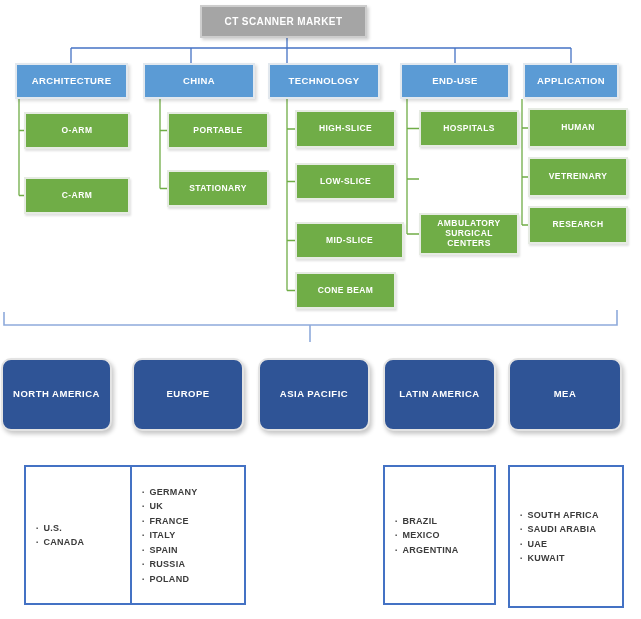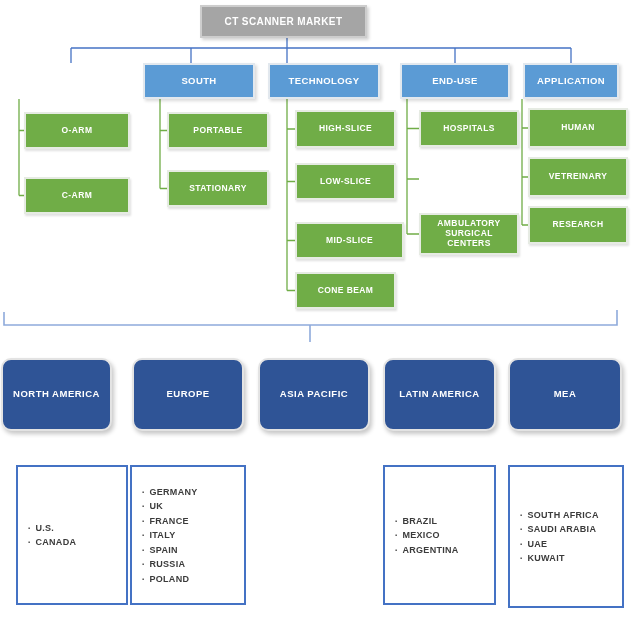--- a/index.html
+++ b/index.html
@@ -61,21 +61,22 @@
       <path d="M522,99 L522,225 M522,128 L528,128 M522,177 L528,177 M522,225 L528,225"></path>
     </g>
     <g stroke="#8EAADB" stroke-width="1.6" fill="none">
       <path d="M4,312 L4,325 L617,325 L617,310"></path>
       <path d="M310,325 L310,342"></path>
     </g>
   </svg>
 
   <div class="box root" style="left:200px;top:5px;width:167px;height:33px">CT SCANNER MARKET</div>
 
-  <div class="box seg" style="left:143px;top:63px;width:112px;height:36px">SOUTH</div>
+  <div class="box seg" style="left:15px;top:63px;width:113px;height:36px">ARCHITECTURE</div>
+  <div class="box seg" style="left:143px;top:63px;width:112px;height:36px">CHINA</div>
   <div class="box seg" style="left:268px;top:63px;width:112px;height:36px">TECHNOLOGY</div>
   <div class="box seg" style="left:400px;top:63px;width:110px;height:36px">END-USE</div>
   <div class="box seg" style="left:523px;top:63px;width:96px;height:36px">APPLICATION</div>
 
   <div class="box leaf" style="left:24px;top:112px;width:106px;height:37px">O-ARM</div>
   <div class="box leaf" style="left:24px;top:177px;width:106px;height:37px">C-ARM</div>
 
   <div class="box leaf" style="left:167px;top:112px;width:102px;height:37px">PORTABLE</div>
   <div class="box leaf" style="left:167px;top:170px;width:102px;height:37px">STATIONARY</div>
 
@@ -90,21 +91,21 @@
   <div class="box leaf" style="left:528px;top:108px;width:100px;height:40px">HUMAN</div>
   <div class="box leaf" style="left:528px;top:157px;width:100px;height:40px">VETREINARY</div>
   <div class="box leaf" style="left:528px;top:206px;width:100px;height:38px">RESEARCH</div>
 
   <div class="box region" style="left:1px;top:358px;width:111px;height:73px">NORTH AMERICA</div>
   <div class="box region" style="left:132px;top:358px;width:112px;height:73px">EUROPE</div>
   <div class="box region" style="left:258px;top:358px;width:112px;height:73px">ASIA PACIFIC</div>
   <div class="box region" style="left:383px;top:358px;width:113px;height:73px">LATIN AMERICA</div>
   <div class="box region" style="left:508px;top:358px;width:114px;height:73px">MEA</div>
 
-  <div class="cbox" style="left:16px;top:465px;width:112px;height:140px">
+  <div class="cbox" style="left:24px;top:465px;width:112px;height:140px">
     <div class="list">
       <div class="item">
           <span class="blt">▪</span>
           <span>U.S.</span>
         </div>
       <div class="item">
           <span class="blt">▪</span>
           <span>CANADA</span>
         </div>
     </div>

